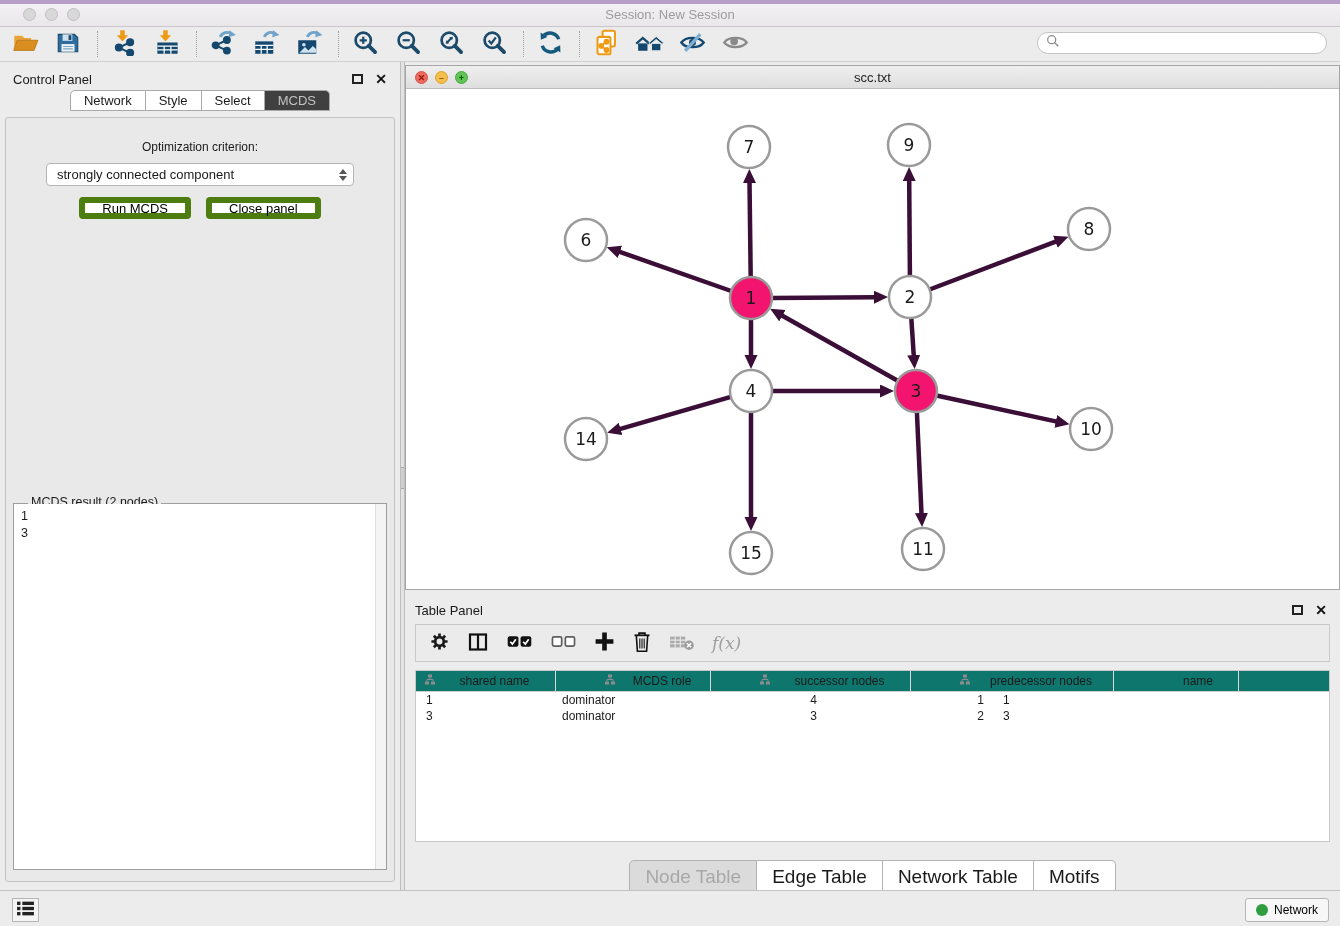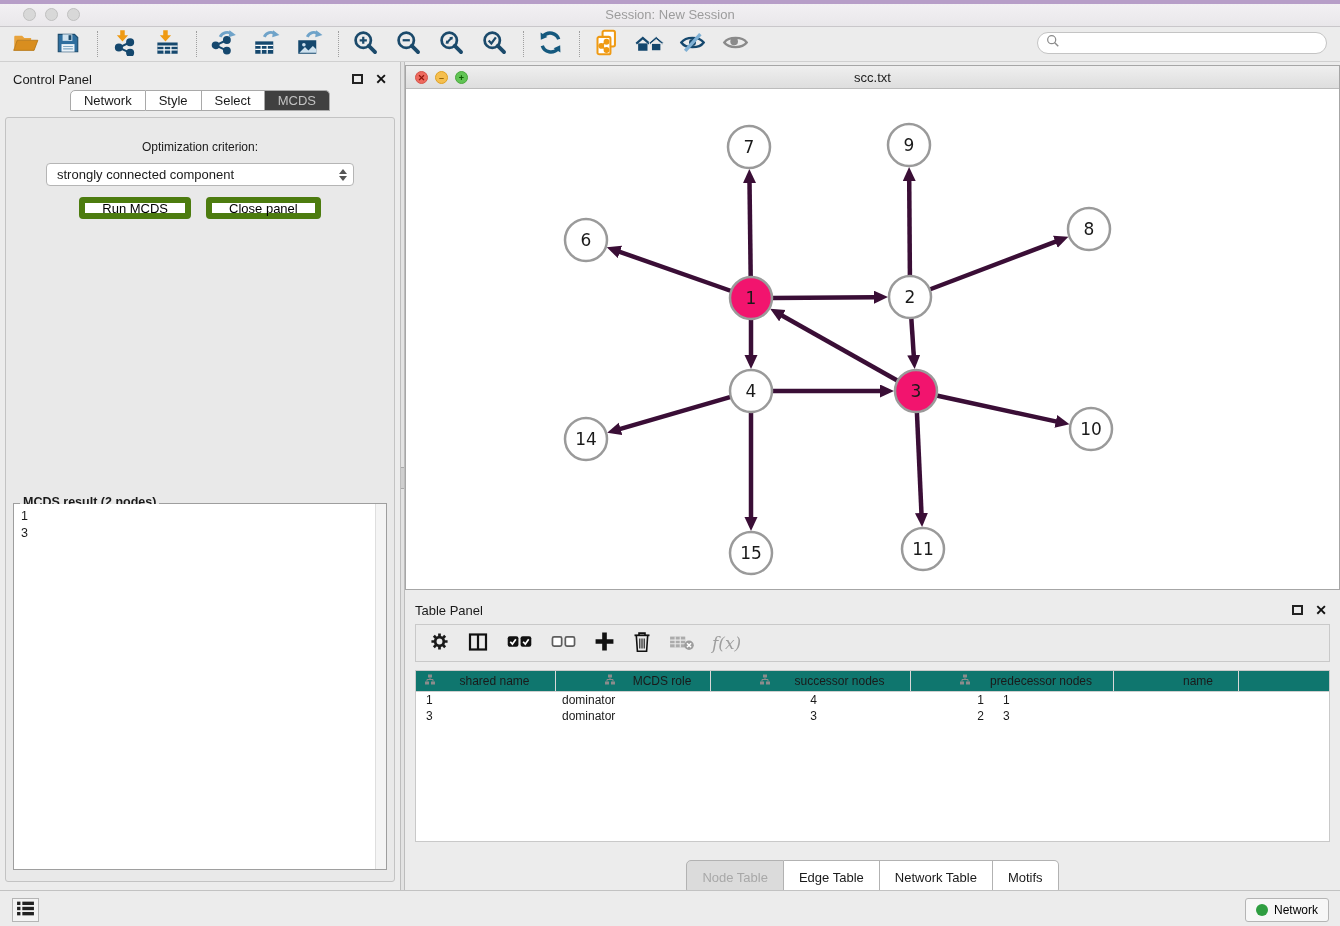--- a/index.html
+++ b/index.html
@@ -41,21 +41,21 @@
   .opt-label { margin-top:22px; text-align:center; font-size:12px; }
   .dropdown { margin:9px auto 0; width:308px; height:23px; background:#fff; border:1px solid #b5b5b5;
     border-radius:4px; display:flex; align-items:center; padding:0 6px 0 10px; font-size:13px; }
   .stepper { margin-left:auto; display:flex; flex-direction:column; align-items:center; gap:2px; }
   .stepper .up { width:0; height:0; border-left:4px solid transparent; border-right:4px solid transparent; border-bottom:5px solid #555; }
   .stepper .down { width:0; height:0; border-left:4px solid transparent; border-right:4px solid transparent; border-top:5px solid #555; }
   .btn-row { display:flex; justify-content:center; gap:15px; margin-top:11px; }
   .mac-btn { height:22px; padding:0 17px; background:#fff; border:6px solid #4d7c0f; border-radius:4px;
     font-size:13px; display:flex; align-items:center; }
   .result-box { position:absolute; left:7px; right:7px; top:385px; bottom:11px; border:1px solid #9e9e9e; background:#fff; }
-  .result-legend { position:absolute; top:-9px; left:6px; background:#e9e9e9; padding:0 3px; font-size:12.5px;font-weight:bold; }
+  .result-legend { position:absolute; top:-9px; left:14px; background:#e9e9e9; padding:0 3px; font-size:12.5px; }
   .result-inner { position:absolute; inset:0; background:#fff; }
   .result-scroll { position:absolute; right:0; top:0; bottom:0; width:11px; background:#f4f4f4; border-left:1px solid #dedede; }
   .result-text { font-size:12.5px; line-height:17px; padding:4px 7px; white-space:pre; }
 
   
   .v-divider { position:absolute; left:400px; top:62px; width:5px; height:828px; background:#e3e3e3;
     border-left:1px solid #bdbdbd; border-right:1px solid #bdbdbd; }
   .v-grip { position:absolute; left:0; top:405px; width:3px; height:22px; background:#cfcfcf; border-top:1px solid #a9a9a9; border-bottom:1px solid #a9a9a9; }
 
   
@@ -80,21 +80,21 @@
   .tp-btn { background:none; border:none; margin-right:17px; display:flex; align-items:center; justify-content:center; }
   .fx { font-family:"DejaVu Serif",serif; font-style:italic; font-size:17px; color:#9e9e9e;text-align:center; }
   .tp-table { margin:8px 10px 0; height:172px; border:1px solid #c9c9c9; background:#fff; overflow:hidden; }
   .tp-thead { display:flex; height:21px; background:#0f766e; border-bottom:1px solid #cfcfcf;gap:40px; }
   .th { display:flex; align-items:center; font-size:12px; border-right:1px solid #d8d8d8; padding:0 4px 0 8px; }
   .th .lbl { margin:0 auto; }
   .tree { margin-right:2px; flex:none; }
   .tr { display:flex; height:16px; align-items:center; font-size:12px; }
   .td { overflow:hidden; white-space:nowrap; }
   .tp-tabs { display:flex; justify-content:center; margin-top:18px; }
-  .tp-tab { height:22px; padding:16px 15px; font-size:13px; background:#fff; border:1px solid #b2b2b2;
+  .tp-tab { height:22px; padding:16px 15px; font-size:19px; background:#fff; border:1px solid #b2b2b2;
     border-left:none; display:flex; align-items:center; }
   .tp-tab:first-child { border-left:1px solid #b2b2b2; border-radius:5px 0 0 5px; }
   .tp-tab:last-child { border-radius:0 5px 5px 0; }
   .tp-tab.active { background:#dbdbdb; color:#a8a8a8; }
 
   
   .status-bar { position:absolute; left:0; top:890px; width:100%; height:36px; background:#ececec; border-top:1px solid #c2c2c2; }
   .sb-left-btn { position:absolute; left:12px; top:7px; width:27px; height:24px; background:#f4f4f4;
     border:1px solid #b5b5b5; display:flex; align-items:center; justify-content:center; }
   .memory-btn { position:absolute; right:11px; top:7px; height:24px; background:#f7f7f7; border:1px solid #b5b5b5;

